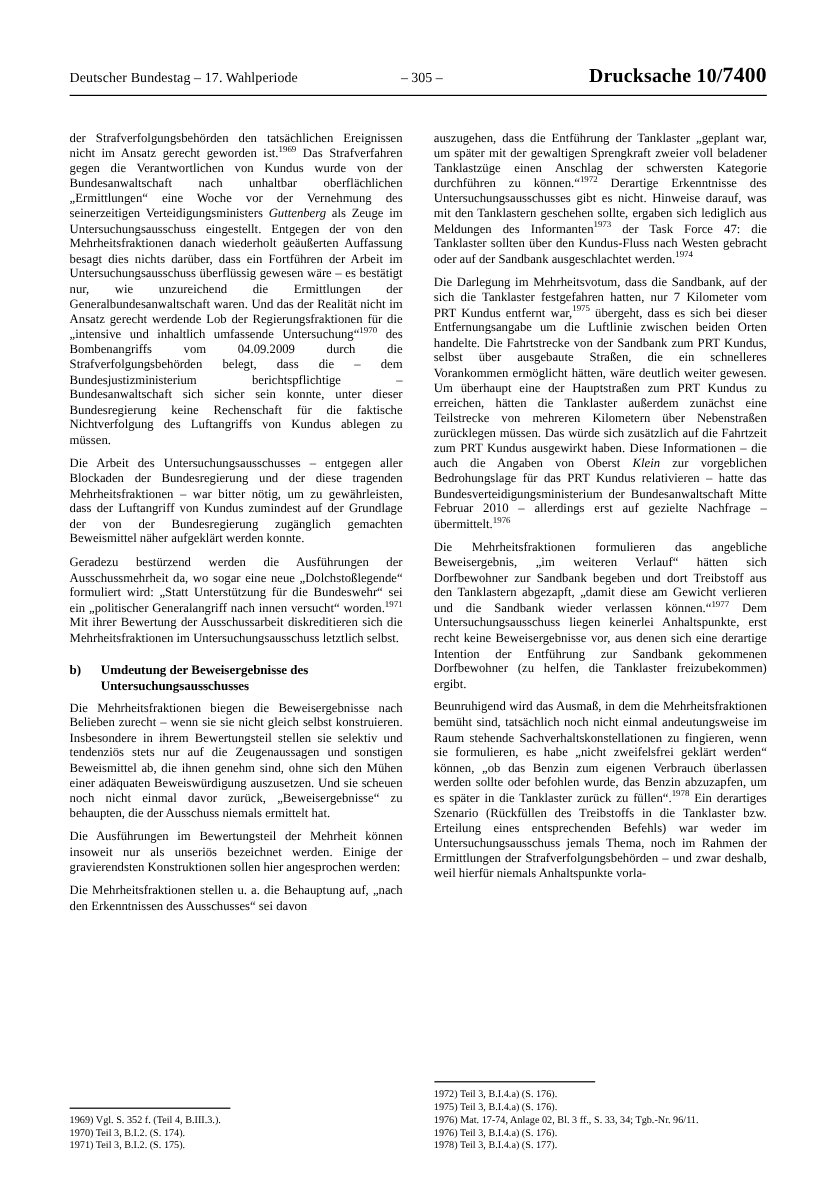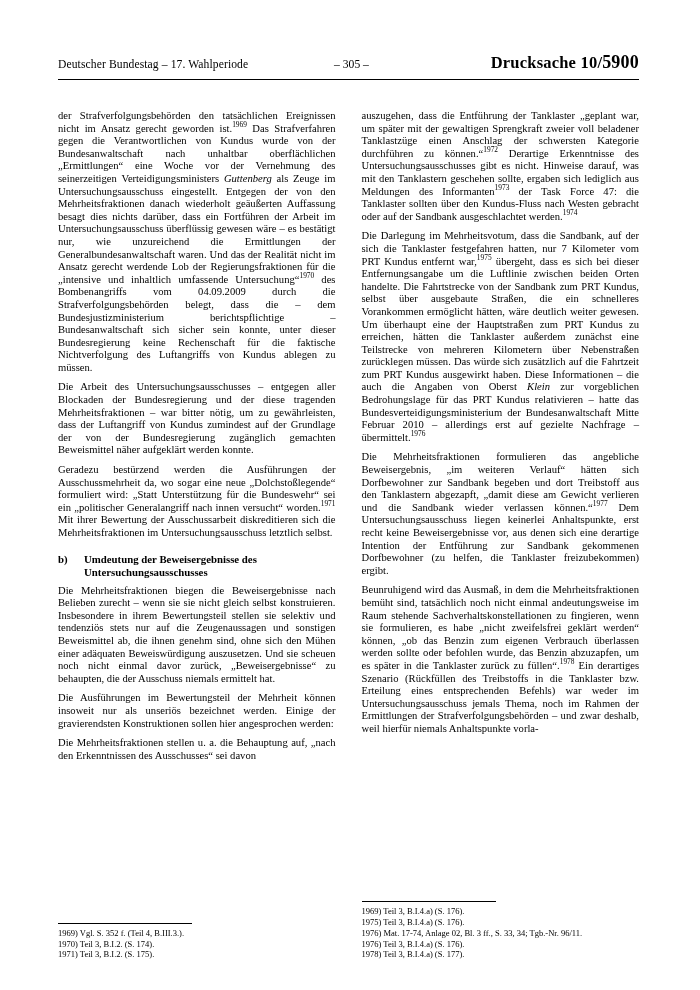--- a/index.html
+++ b/index.html
@@ -131,21 +131,21 @@
 </head>
 <body>
 
 <div class="page">
 
   <div class="header">
     <div class="header-left">Deutscher Bundestag – 17. Wahlperiode</div>
     <div class="header-center">– 305 –</div>
     <div class="header-right">
       <span class="ds-label">Drucksache</span>
-      <span class="ds-num">10/</span><span class="ds-num2">5900</span>
+      <span class="ds-num">10/</span><span class="ds-num2">7400</span>
     </div>
   </div>
   <hr class="header-rule">
 
   <div class="columns">
 
     <div class="col">
       <div class="col-body">
         <p class="body first">der Strafverfolgungsbehörden den tatsächlichen Ereignissen nicht im Ansatz gerecht geworden ist.<sup class="fn">1969</sup> Das Strafverfahren gegen die Verantwortlichen von Kundus wurde von der Bundesanwaltschaft nach unhaltbar oberflächlichen „Ermittlungen“ eine Woche vor der Vernehmung des seinerzeitigen Verteidigungsministers <span class="italic">Guttenberg</span> als Zeuge im Untersuchungsausschuss eingestellt. Entgegen der von den Mehrheitsfraktionen danach wiederholt geäußerten Auffassung besagt dies nichts darüber, dass ein Fortführen der Arbeit im Untersuchungsausschuss überflüssig gewesen wäre – es bestätigt nur, wie unzureichend die Ermittlungen der Generalbundesanwaltschaft waren. Und das der Realität nicht im Ansatz gerecht werdende Lob der Regierungsfraktionen für die „intensive und inhaltlich umfassende Untersuchung“<sup class="fn">1970</sup> des Bombenangriffs vom 04.09.2009 durch die Strafverfolgungsbehörden belegt, dass die – dem Bundesjustizministerium berichtspflichtige – Bundesanwaltschaft sich sicher sein konnte, unter dieser Bundesregierung keine Rechenschaft für die faktische Nichtverfolgung des Luftangriffs von Kundus ablegen zu müssen.</p>
         <p class="body">Die Arbeit des Untersuchungsausschusses – entgegen aller Blockaden der Bundesregierung und der diese tragenden Mehrheitsfraktionen – war bitter nötig, um zu gewährleisten, dass der Luftangriff von Kundus zumindest auf der Grundlage der von der Bundesregierung zugänglich gemachten Beweismittel näher aufgeklärt werden konnte.</p>
@@ -172,21 +172,21 @@
     <div class="col">
       <div class="col-body">
         <p class="body first">auszugehen, dass die Entführung der Tanklaster „geplant war, um später mit der gewaltigen Sprengkraft zweier voll beladener Tanklastzüge einen Anschlag der schwersten Kategorie durchführen zu können.“<sup class="fn">1972</sup> Derartige Erkenntnisse des Untersuchungsausschusses gibt es nicht. Hinweise darauf, was mit den Tanklastern geschehen sollte, ergaben sich lediglich aus Meldungen des Informanten<sup class="fn">1973</sup> der Task Force 47: die Tanklaster sollten über den Kundus-Fluss nach Westen gebracht oder auf der Sandbank ausgeschlachtet werden.<sup class="fn">1974</sup></p>
         <p class="body">Die Darlegung im Mehrheitsvotum, dass die Sandbank, auf der sich die Tanklaster festgefahren hatten, nur 7 Kilometer vom PRT Kundus entfernt war,<sup class="fn">1975</sup> übergeht, dass es sich bei dieser Entfernungsangabe um die Luftlinie zwischen beiden Orten handelte. Die Fahrtstrecke von der Sandbank zum PRT Kundus, selbst über ausgebaute Straßen, die ein schnelleres Vorankommen ermöglicht hätten, wäre deutlich weiter gewesen. Um überhaupt eine der Hauptstraßen zum PRT Kundus zu erreichen, hätten die Tanklaster außerdem zunächst eine Teilstrecke von mehreren Kilometern über Nebenstraßen zurücklegen müssen. Das würde sich zusätzlich auf die Fahrtzeit zum PRT Kundus ausgewirkt haben. Diese Informationen – die auch die Angaben von Oberst <span class="italic">Klein</span> zur vorgeblichen Bedrohungslage für das PRT Kundus relativieren – hatte das Bundesverteidigungsministerium der Bundesanwaltschaft Mitte Februar 2010 – allerdings erst auf gezielte Nachfrage – übermittelt.<sup class="fn">1976</sup></p>
         <p class="body">Die Mehrheitsfraktionen formulieren das angebliche Beweisergebnis, „im weiteren Verlauf“ hätten sich Dorfbewohner zur Sandbank begeben und dort Treibstoff aus den Tanklastern abgezapft, „damit diese am Gewicht verlieren und die Sandbank wieder verlassen können.“<sup class="fn">1977</sup> Dem Untersuchungsausschuss liegen keinerlei Anhaltspunkte, erst recht keine Beweisergebnisse vor, aus denen sich eine derartige Intention der Entführung zur Sandbank gekommenen Dorfbewohner (zu helfen, die Tanklaster freizubekommen) ergibt.</p>
         <p class="body">Beunruhigend wird das Ausmaß, in dem die Mehrheitsfraktionen bemüht sind, tatsächlich noch nicht einmal andeutungsweise im Raum stehende Sachverhaltskonstellationen zu fingieren, wenn sie formulieren, es habe „nicht zweifelsfrei geklärt werden“ können, „ob das Benzin zum eigenen Verbrauch überlassen werden sollte oder befohlen wurde, das Benzin abzuzapfen, um es später in die Tanklaster zurück zu füllen“.<sup class="fn">1978</sup> Ein derartiges Szenario (Rückfüllen des Treibstoffs in die Tanklaster bzw. Erteilung eines entsprechenden Befehls) war weder im Untersuchungsausschuss jemals Thema, noch im Rahmen der Ermittlungen der Strafverfolgungsbehörden – und zwar deshalb, weil hierfür niemals Anhaltspunkte vorla-</p>
       </div>
 
       <div class="footnotes">
         <hr class="fn-rule">
-        <div class="fn-item">1969) Teil 3, B.I.4.a) (S. 176).</div>
+        <div class="fn-item">1972) Teil 3, B.I.4.a) (S. 176).</div>
         <div class="fn-item">1975) Teil 3, B.I.4.a) (S. 176).</div>
         <div class="fn-item">1976) Mat. 17-74, Anlage 02, Bl. 3 ff., S. 33, 34; Tgb.-Nr. 96/11.</div>
         <div class="fn-item">1976) Teil 3, B.I.4.a) (S. 176).</div>
         <div class="fn-item">1978) Teil 3, B.I.4.a) (S. 177).</div>
       </div>
     </div>
 
   </div>
 </div>
 

